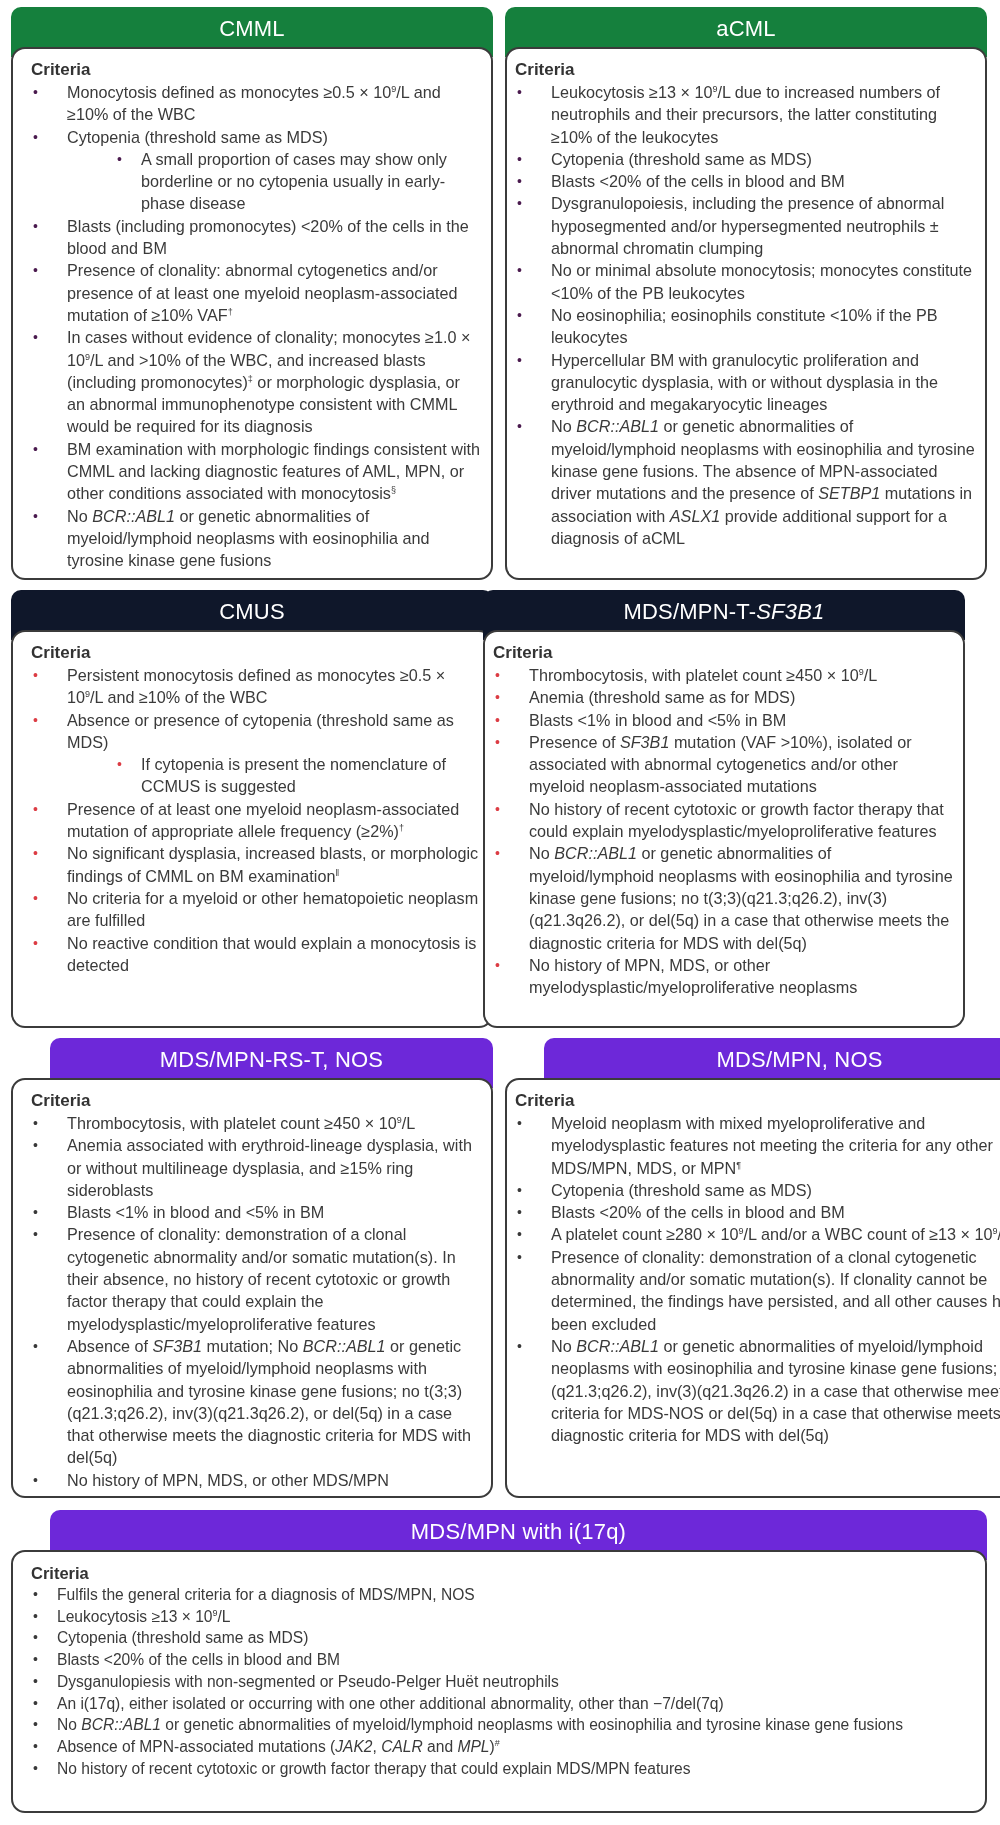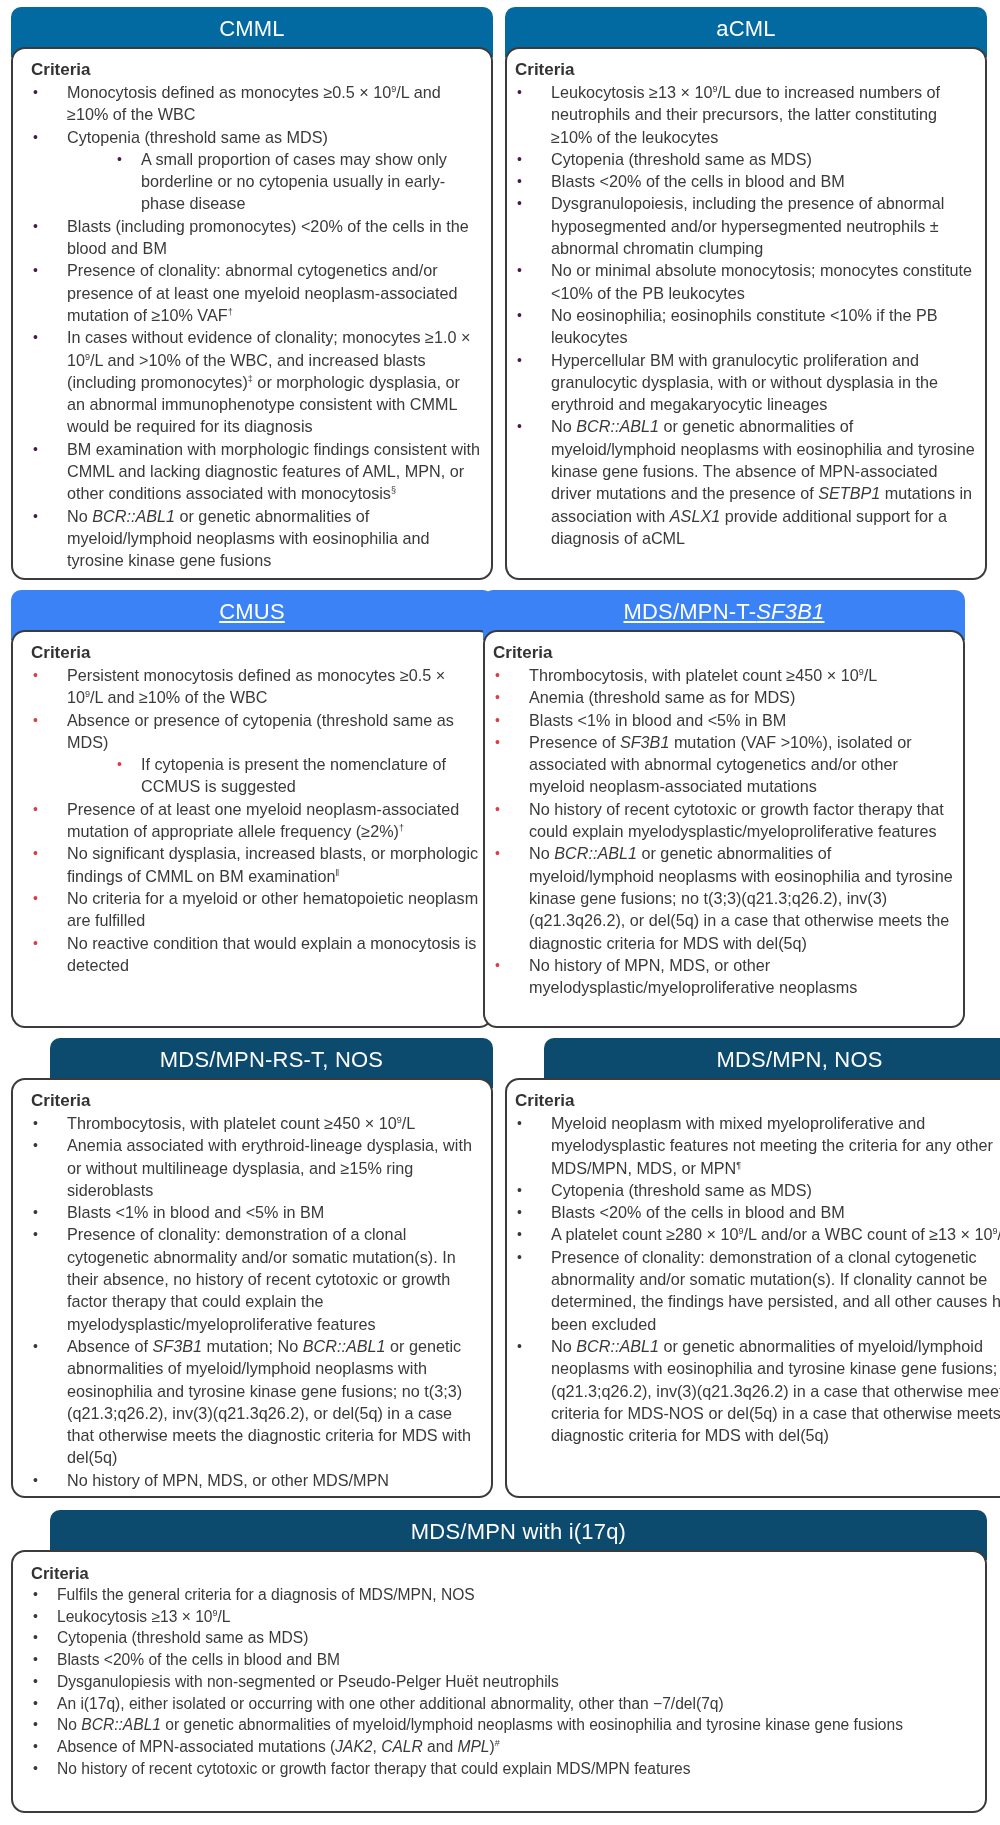--- a/index.html
+++ b/index.html
@@ -43,23 +43,23 @@
   }
   ul.crit li .bullet {
     position: absolute; left: 2px; top: 0;
     font-size: 14px;
   }
   ul.crit li.sub { padding-left: 110px; }
   ul.crit li.sub .bullet { left: 86px; }
   .it { font-style: italic; }
   sup { font-size: 9px; vertical-align: 6px; line-height: 0; }
 
-  .purple .panel-header { background: #0369a1; }
-  .red .panel-header { background: #3b82f6; text-decoration: underline; }
-  .dark .panel-header { background: #0c4a6e; margin-left: 39px; }
+  .purple .panel-header { background: #15803d; }
+  .red .panel-header { background: #0f172a; }
+  .dark .panel-header { background: #6d28d9; margin-left: 39px; }
   .purple .bullet { color: #4a1a4e; }
   .red .bullet { color: #dc3c44; }
   .dark .bullet { color: #393939; }
 
   #p-cmml  { left: 11px;  top: 7px;    width: 482px; height: 573px; }
   #p-acml  { left: 505px; top: 7px;    width: 482px; height: 573px; }
   #p-cmus  { left: 11px;  top: 590px;  width: 482px; height: 438px; }
   #p-sf3b1 { left: 483px; top: 590px;  width: 482px; height: 438px; }
   #p-rst   { left: 11px;  top: 1038px; width: 482px; height: 460px; }
   #p-nos   { left: 505px; top: 1038px; width: 550px; height: 460px; }

